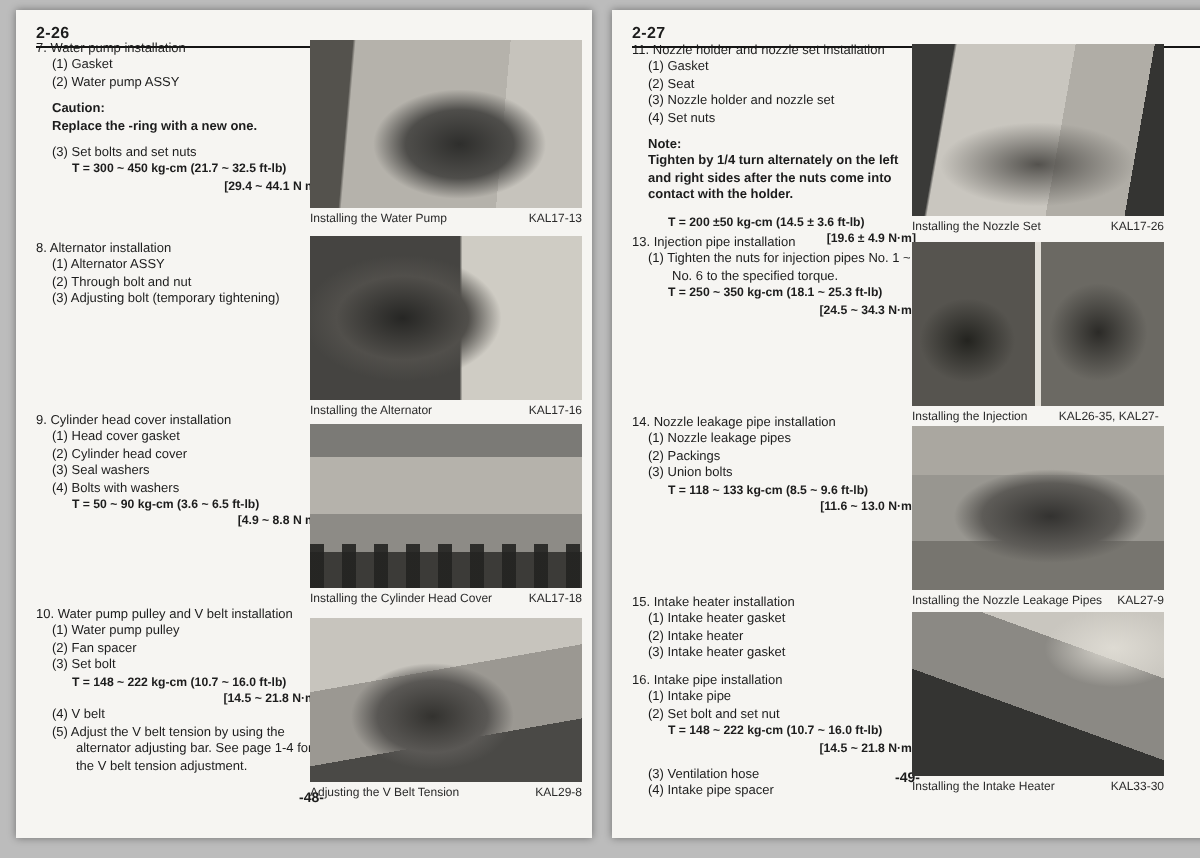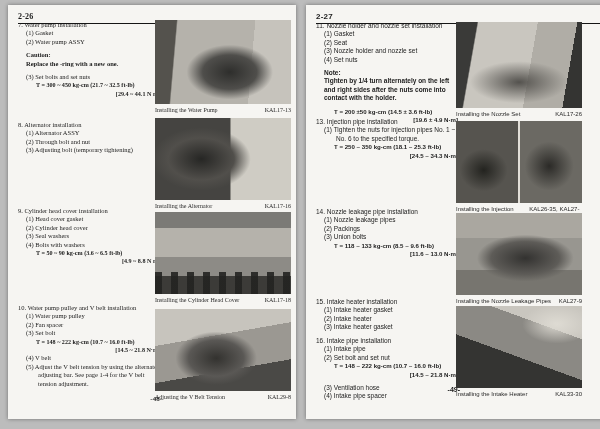--- a/index.html
+++ b/index.html
@@ -8,21 +8,21 @@
     background:#bcbcbc;
     font-family:"Liberation Sans", sans-serif;
     color:#1c1c1c;
     -webkit-font-smoothing:antialiased;
   }
   .page{
     position:absolute;top:5px;height:414px;
     background:#f6f5f2;
     box-shadow:0 0 4px rgba(0,0,0,.4);
   }
-  .page-left{left:8px;width:288px;font-family:Liberation Serif, serif;}
+  .page-left{left:8px;width:288px;}
   .page-right{left:306px;width:302px;}
   .pagenum{
     position:absolute;top:7px;left:10px;
     font-weight:bold;font-size:8px;letter-spacing:.2px;
   }
   .headrule{
     position:absolute;top:18px;left:10px;right:6px;
     border-top:1.6px solid #151515;
   }
   .sec{position:absolute;left:10px;width:144px;font-size:6.5px;line-height:8.4px;}

